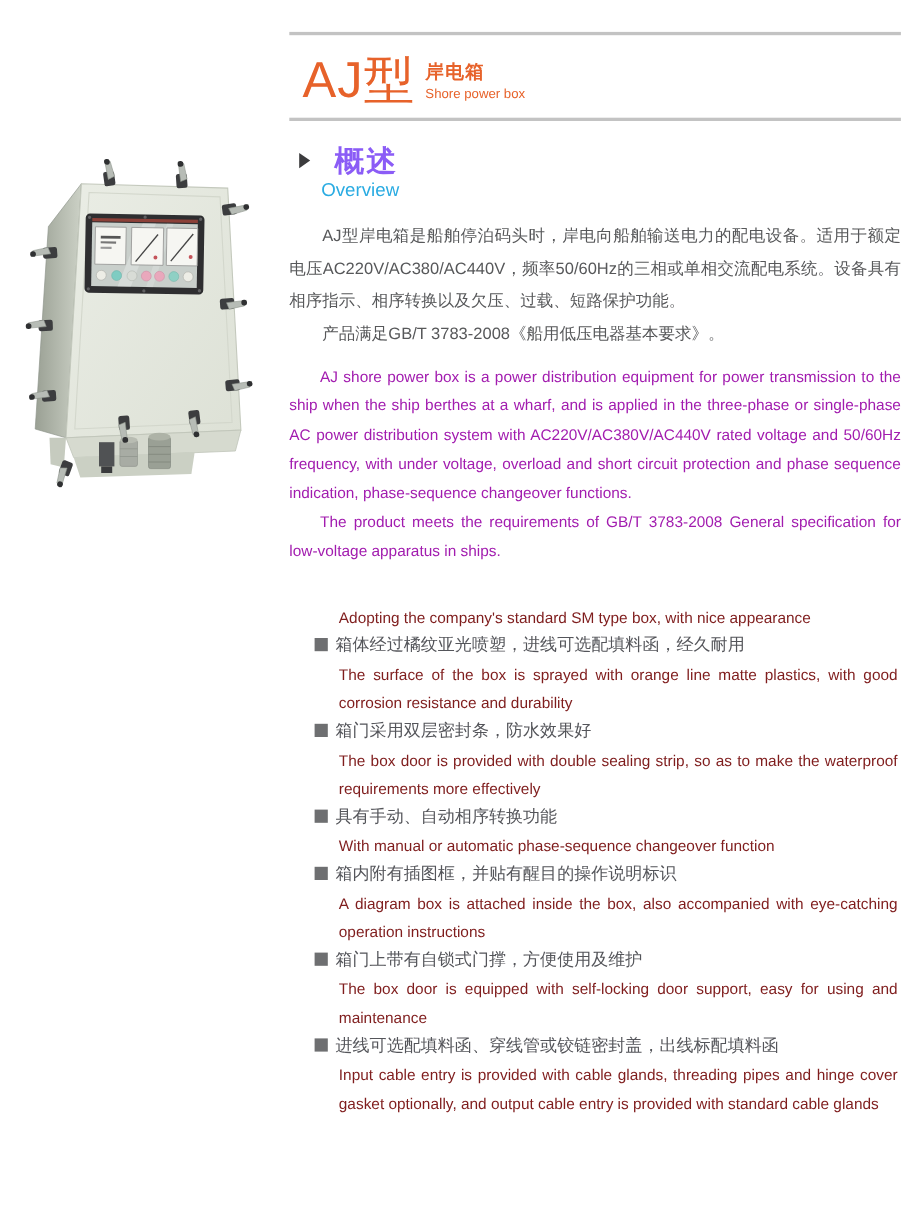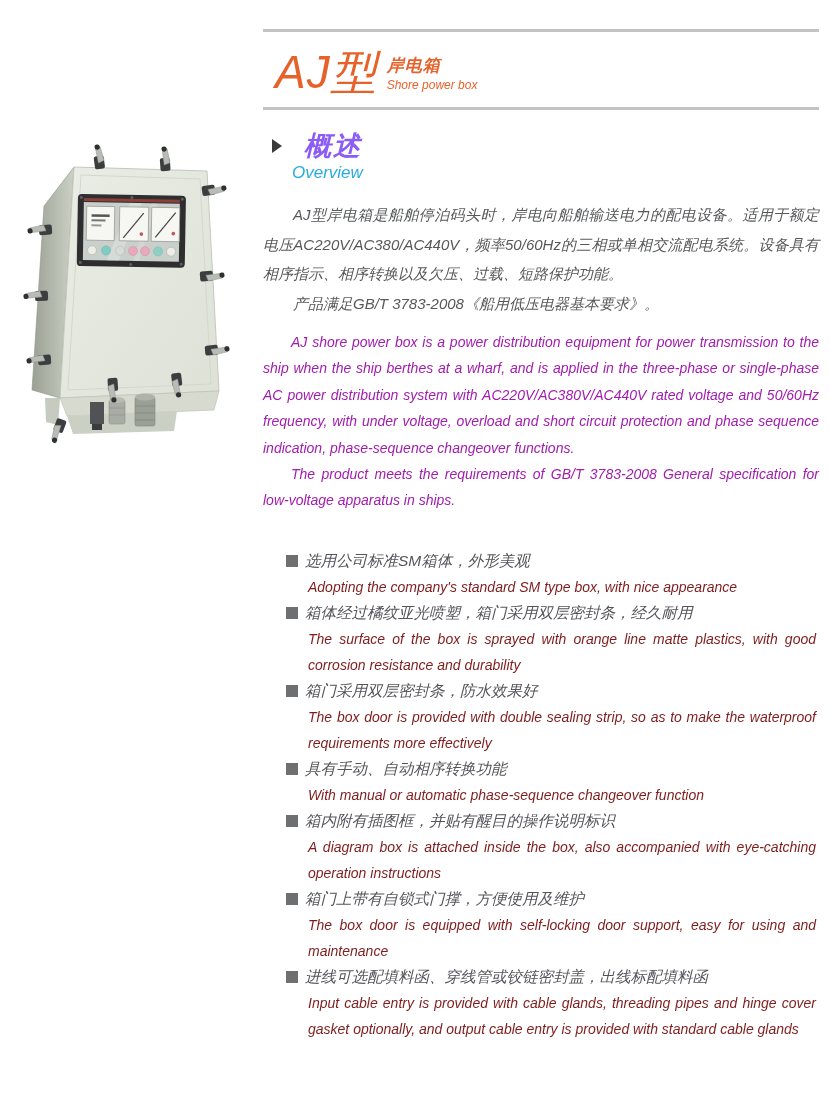--- a/index.html
+++ b/index.html
@@ -7,21 +7,21 @@
     position:relative;
     width:830px;height:1118px;
     background:#ffffff;
     overflow:hidden;
     font-family:"Liberation Sans", sans-serif;
   }
   
   .photo{position:absolute;left:15px;top:138px;width:235px;height:312px;}
   .photo svg{display:block;width:100%;height:100%;}
   
-  .content{position:absolute;left:263px;top:0;width:556px;font-style:italic;}
+  .content{position:absolute;left:263px;top:0;width:556px;}
   .rule{height:3px;background:#c3c3c3;}
   .rule-top{margin-top:29px;}
   .title-block{display:flex;align-items:flex-end;padding:14px 0 12px 12px;height:49px;}
   .model{font-size:46px;line-height:0.95;color:#e7622a;letter-spacing:1px;}
   .subtitle{margin-left:9px;color:#e7622a;}
   .subtitle-cn{font-size:17px;font-weight:bold;letter-spacing:1px;line-height:20px;}
   .subtitle-en{font-size:12px;line-height:19px;}
   .section{position:absolute;left:0;right:0;}
   .section-overview{top:131px;}
   .section-features{top:534px;}
@@ -174,25 +174,24 @@
       <p class="para-cn first">AJ型岸电箱是船舶停泊码头时，岸电向船舶输送电力的配电设备。适用于额定电压AC220V/AC380/AC440V，频率50/60Hz的三相或单相交流配电系统。设备具有相序指示、相序转换以及欠压、过载、短路保护功能。</p>
       <p class="para-cn">产品满足GB/T 3783-2008《船用低压电器基本要求》。</p>
       <p class="para-en first">AJ shore power box is a power distribution equipment for power transmission to the ship when the ship berthes at a wharf, and is applied in the three-phase or single-phase AC power distribution system with AC220V/AC380V/AC440V rated voltage and 50/60Hz frequency, with under voltage, overload and short circuit protection and phase sequence indication, phase-sequence changeover functions.</p>
       <p class="para-en">The product meets the requirements of GB/T 3783-2008 General specification for low-voltage apparatus in ships.</p>
     </div>
 
     <div class="section section-features">
 
       <div class="feature-list">
         <div>
-          <div class="feat-cn"><span class="bullet"></span><span>选用公司标准SM箱体，外形美观</span></div>
           <div class="feat-en">Adopting the company's standard SM type box, with nice appearance</div>
         </div>
         <div>
-          <div class="feat-cn"><span class="bullet"></span><span>箱体经过橘纹亚光喷塑，箱门采用双层密封条，经久耐用</span></div>
+          <div class="feat-cn"><span class="bullet"></span><span>箱体经过橘纹亚光喷塑，进线可选配填料函，经久耐用</span></div>
           <div class="feat-en">The surface of the box is sprayed with orange line matte plastics, with good corrosion resistance and durability</div>
         </div>
         <div>
           <div class="feat-cn"><span class="bullet"></span><span>箱门采用双层密封条，防水效果好</span></div>
           <div class="feat-en">The box door is provided with double sealing strip, so as to make the waterproof requirements more effectively</div>
         </div>
         <div>
           <div class="feat-cn"><span class="bullet"></span><span>具有手动、自动相序转换功能</span></div>
           <div class="feat-en">With manual or automatic phase-sequence changeover function</div>
         </div>

